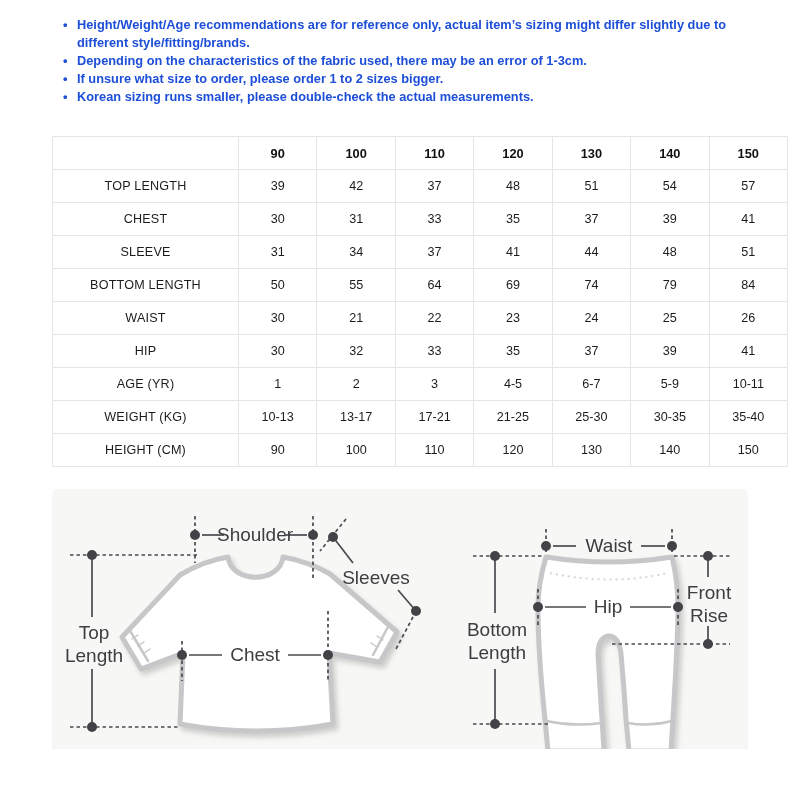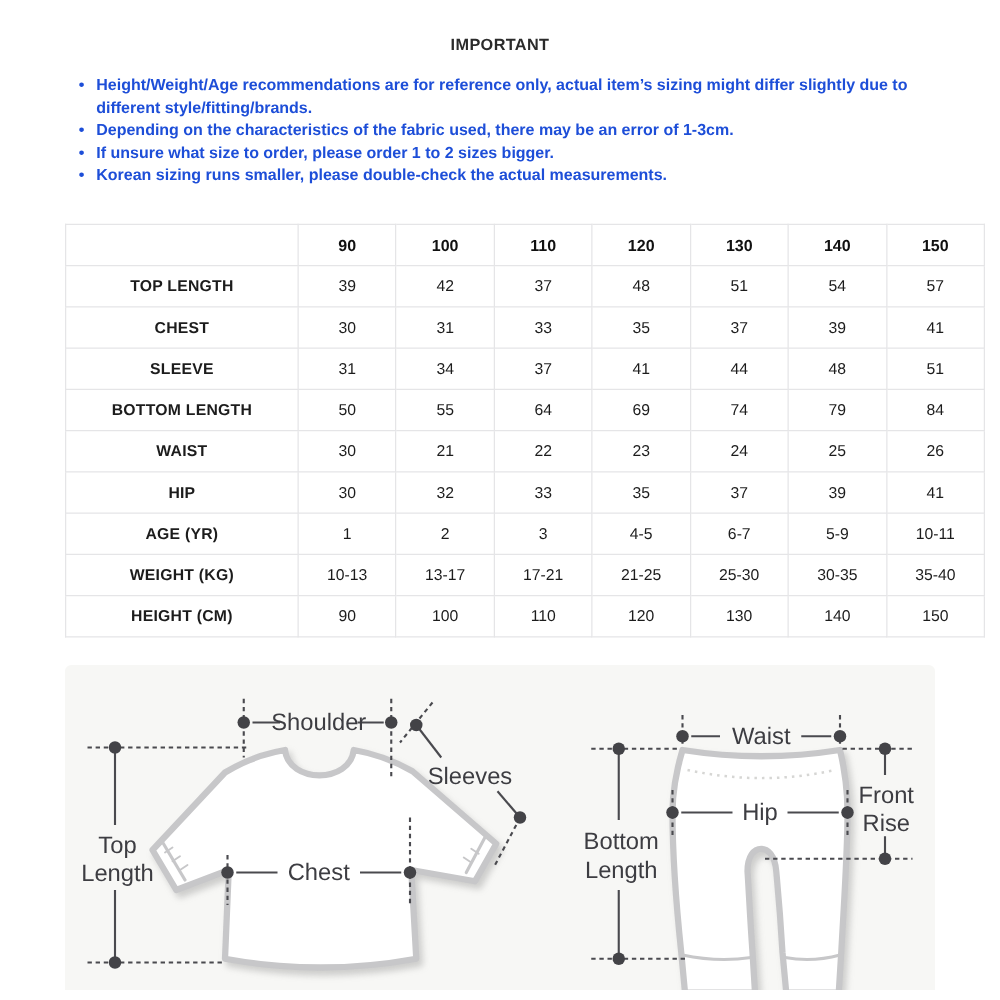--- a/index.html
+++ b/index.html
@@ -13,40 +13,39 @@
   .notice-list li{position:relative;padding-left:15px;font-size:12.8px;font-weight:700;
                   line-height:18px;color:#1d4ed8;}
   .notice-list li::before{content:"\2022";position:absolute;left:1px;top:0;}
 
   
   table.size-table{margin:30px 0 0 52px;width:736px;border-collapse:collapse;table-layout:fixed;}
   .size-table col.label-col{width:186px;}
   .size-table th,.size-table td{border:1px solid #e5e5e7;height:32px;padding:0;
       text-align:center;vertical-align:middle;font-size:12.6px;font-weight:400;color:#1c1c1c;}
   .size-table thead th{font-weight:700;font-size:12.8px;color:#111;}
-  .size-table tbody th{font-weight:700;letter-spacing:.2px;margin-top:35px;}
+  .size-table tbody th{font-weight:400;letter-spacing:.2px;margin-top:35px;}
 
   
   .diagram-panel{margin:22px 0 0 52px;width:696px;height:260px;background:#f7f7f5;
                  border-radius:5px 5px 0 0;overflow:hidden;}
   .garment{fill:#ffffff;stroke:#c7c7c9;stroke-width:5;stroke-linejoin:round;stroke-linecap:round;}
   .gshadow{filter:drop-shadow(3px 4px 2.5px rgba(110,110,110,.30));}
   .seam{fill:none;stroke:#c7c7c9;stroke-width:2.5;stroke-linecap:round;}
   .tick{fill:none;stroke:#c7c7c9;stroke-width:1.5;stroke-linecap:round;}
   .rib{fill:none;stroke:#d6d6d4;stroke-width:2;stroke-dasharray:2 4;}
   .dim{stroke:#4a4a4f;stroke-width:1.7;fill:none;}
   .dash{stroke:#4a4a4f;stroke-width:1.7;fill:none;stroke-dasharray:3.5 3;}
   .dot{fill:#434347;}
   .lbl{fill:#3d3d42;font-size:19px;font-family:"Liberation Sans",sans-serif;text-anchor:middle;}
 </style>
 </head>
 <body>
 
 <div class="notice">
-  <div class="notice-title">IMPORTANT</div>
   <ul class="notice-list">
     <li>Height/Weight/Age recommendations are for reference only, actual item’s sizing might differ slightly due to different style/fitting/brands.</li>
     <li>Depending on the characteristics of the fabric used, there may be an error of 1-3cm.</li>
     <li>If unsure what size to order, please order 1 to 2 sizes bigger.</li>
     <li>Korean sizing runs smaller, please double-check the actual measurements.</li>
   </ul>
 </div>
 
 <table class="size-table">
   <colgroup>

